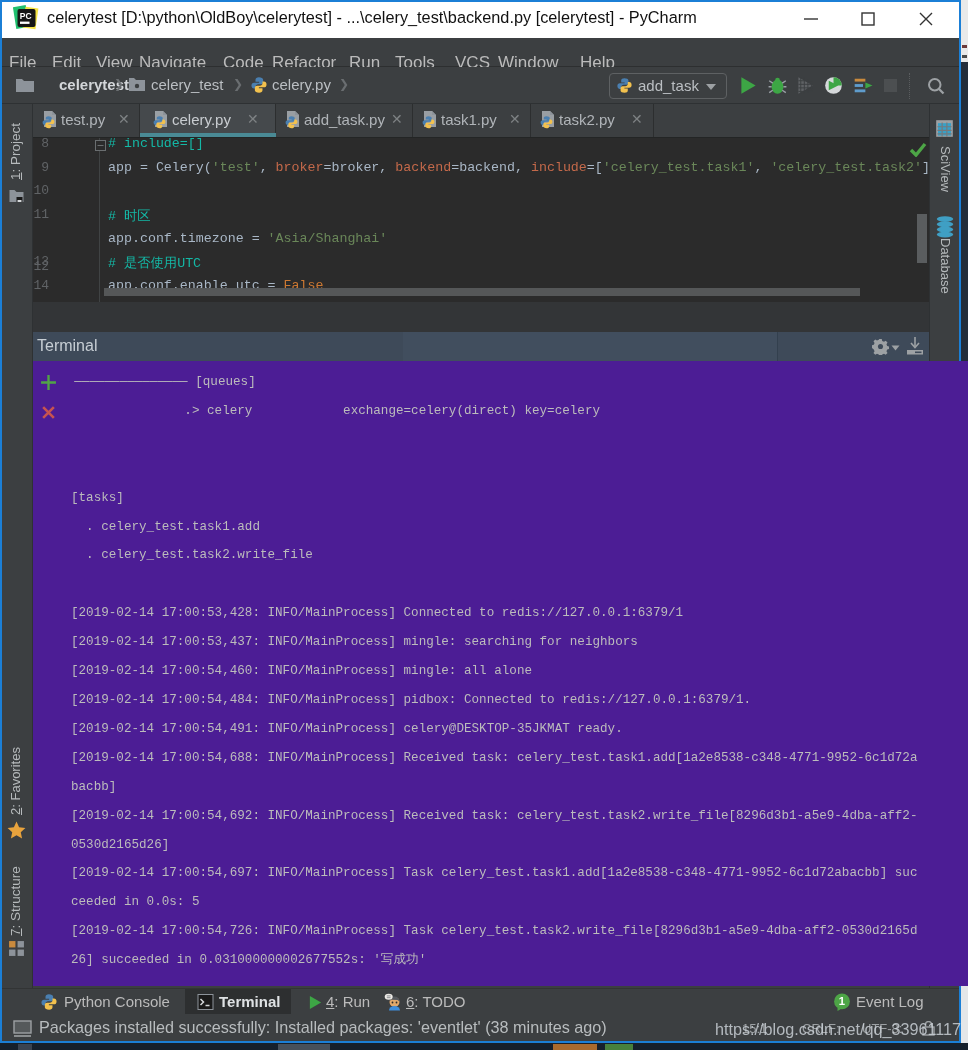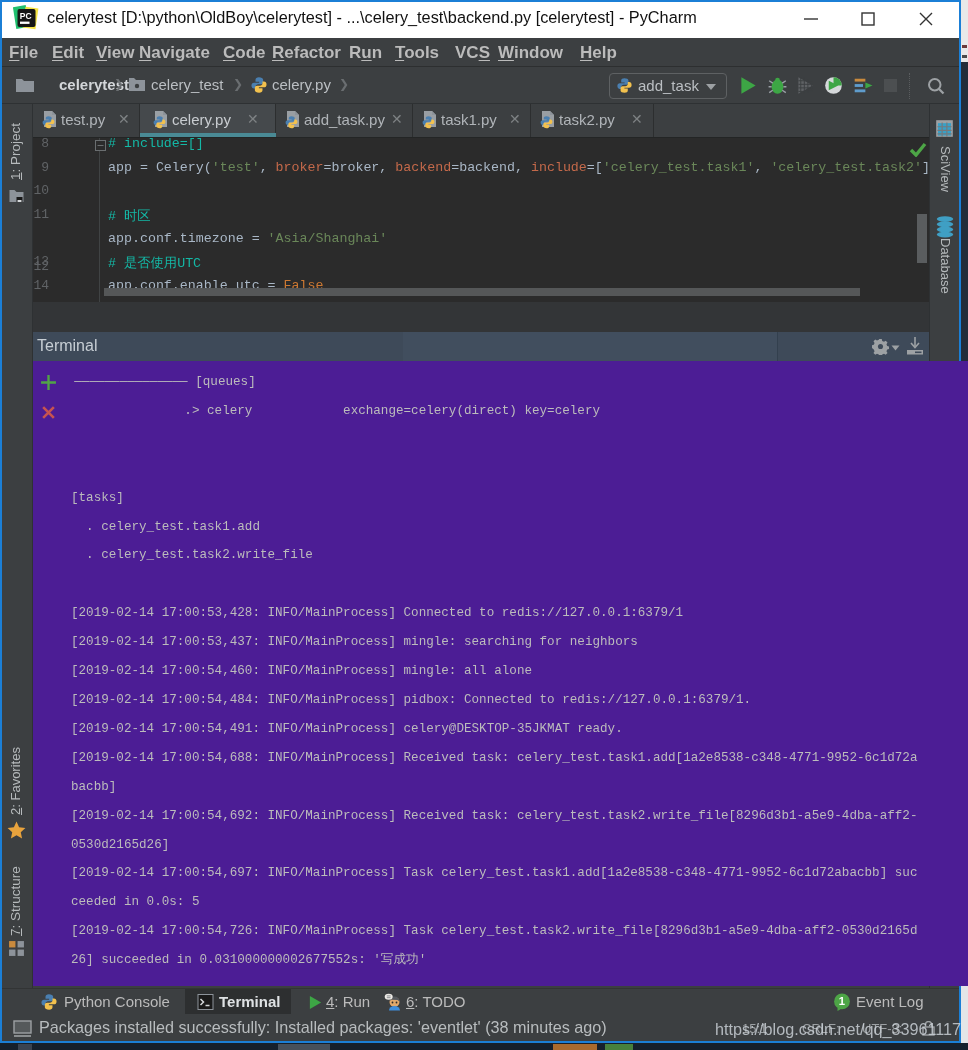--- a/index.html
+++ b/index.html
@@ -13,21 +13,21 @@
   #taskbar   { left:0; top:1043px; width:968px; height:7px; background:#16202c; }
   
   #win { left:0; top:0; width:961px; height:1043px; border:2px solid #1b7fd6; background:#3c3f41; }
   
   #titlebar { left:2px; top:2px; width:957px; height:36px; background:#ffffff; color:#1a1a1a; }
   #titletext { left:47px; top:8px; font-size:16.3px; color:#111; white-space:nowrap; }
   #pclogo { left:13px; top:5px; width:26px; height:26px; }
   .winbtn { top:10px; width:18px; height:18px; }
   
   #menubar { left:2px; top:38px; width:957px; height:29px; background:#3c3f41; border-bottom:1px solid #2d2f30; color:#bbbbbb; font-size:17px; }
-  .mi { position:absolute; top:5px; white-space:nowrap;font-weight:bold; }
+  .mi { position:absolute; top:15px; white-space:nowrap; }
   .mi u { text-decoration:underline; text-underline-offset:2px; }
   
   #navbar { left:2px; top:67px; width:957px; height:37px; background:#3c3f41; border-bottom:1px solid #2e3133; color:#bbbfc3; font-size:15px; }
   .crumb { position:absolute; top:9px; white-space:nowrap; }
   .chev { position:absolute; top:10px; color:#6a6e71; font-size:12px; }
   
   #lstripe { left:2px; top:104px; width:31px; height:884px; background:#3c3f41; border-right:1px solid #2e3133; }
   #rstripe { left:929px; top:104px; width:30px; height:884px; background:#3c3f41; border-left:1px solid #2e3133; }
   .vtextL { position:absolute; color:#b6babc; font-size:13px; white-space:nowrap; transform:rotate(-90deg); transform-origin:left top; }
   .vtextR { position:absolute; color:#b6babc; font-size:13px; white-space:nowrap; transform:rotate(90deg); transform-origin:left top; }

